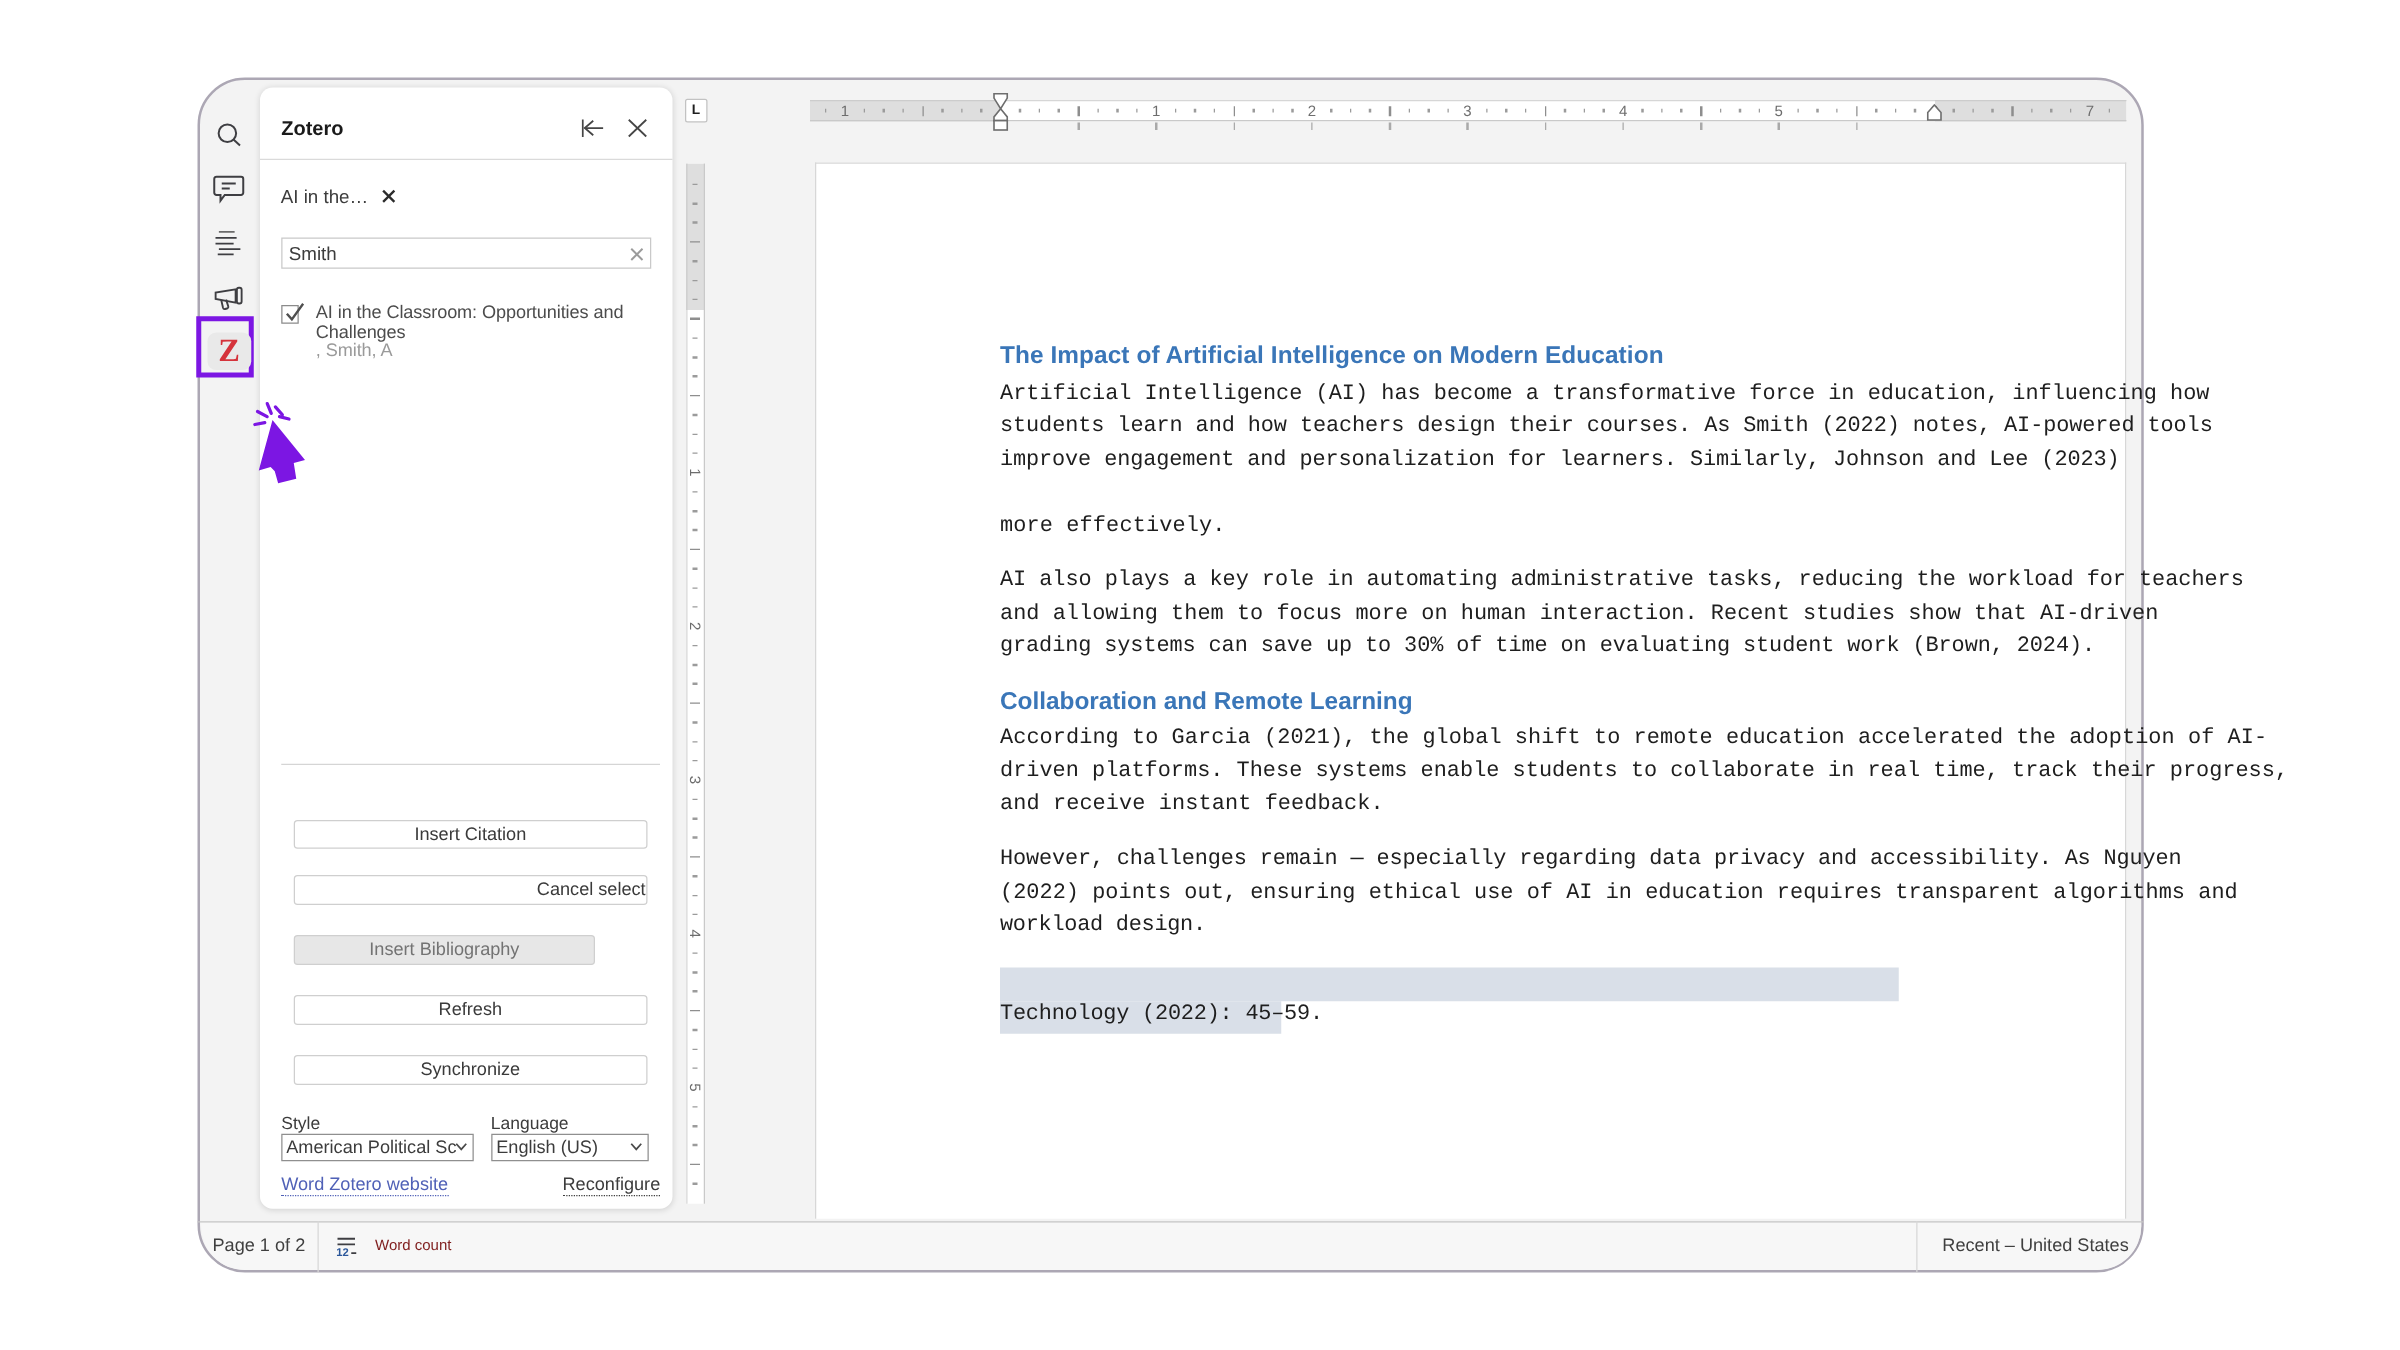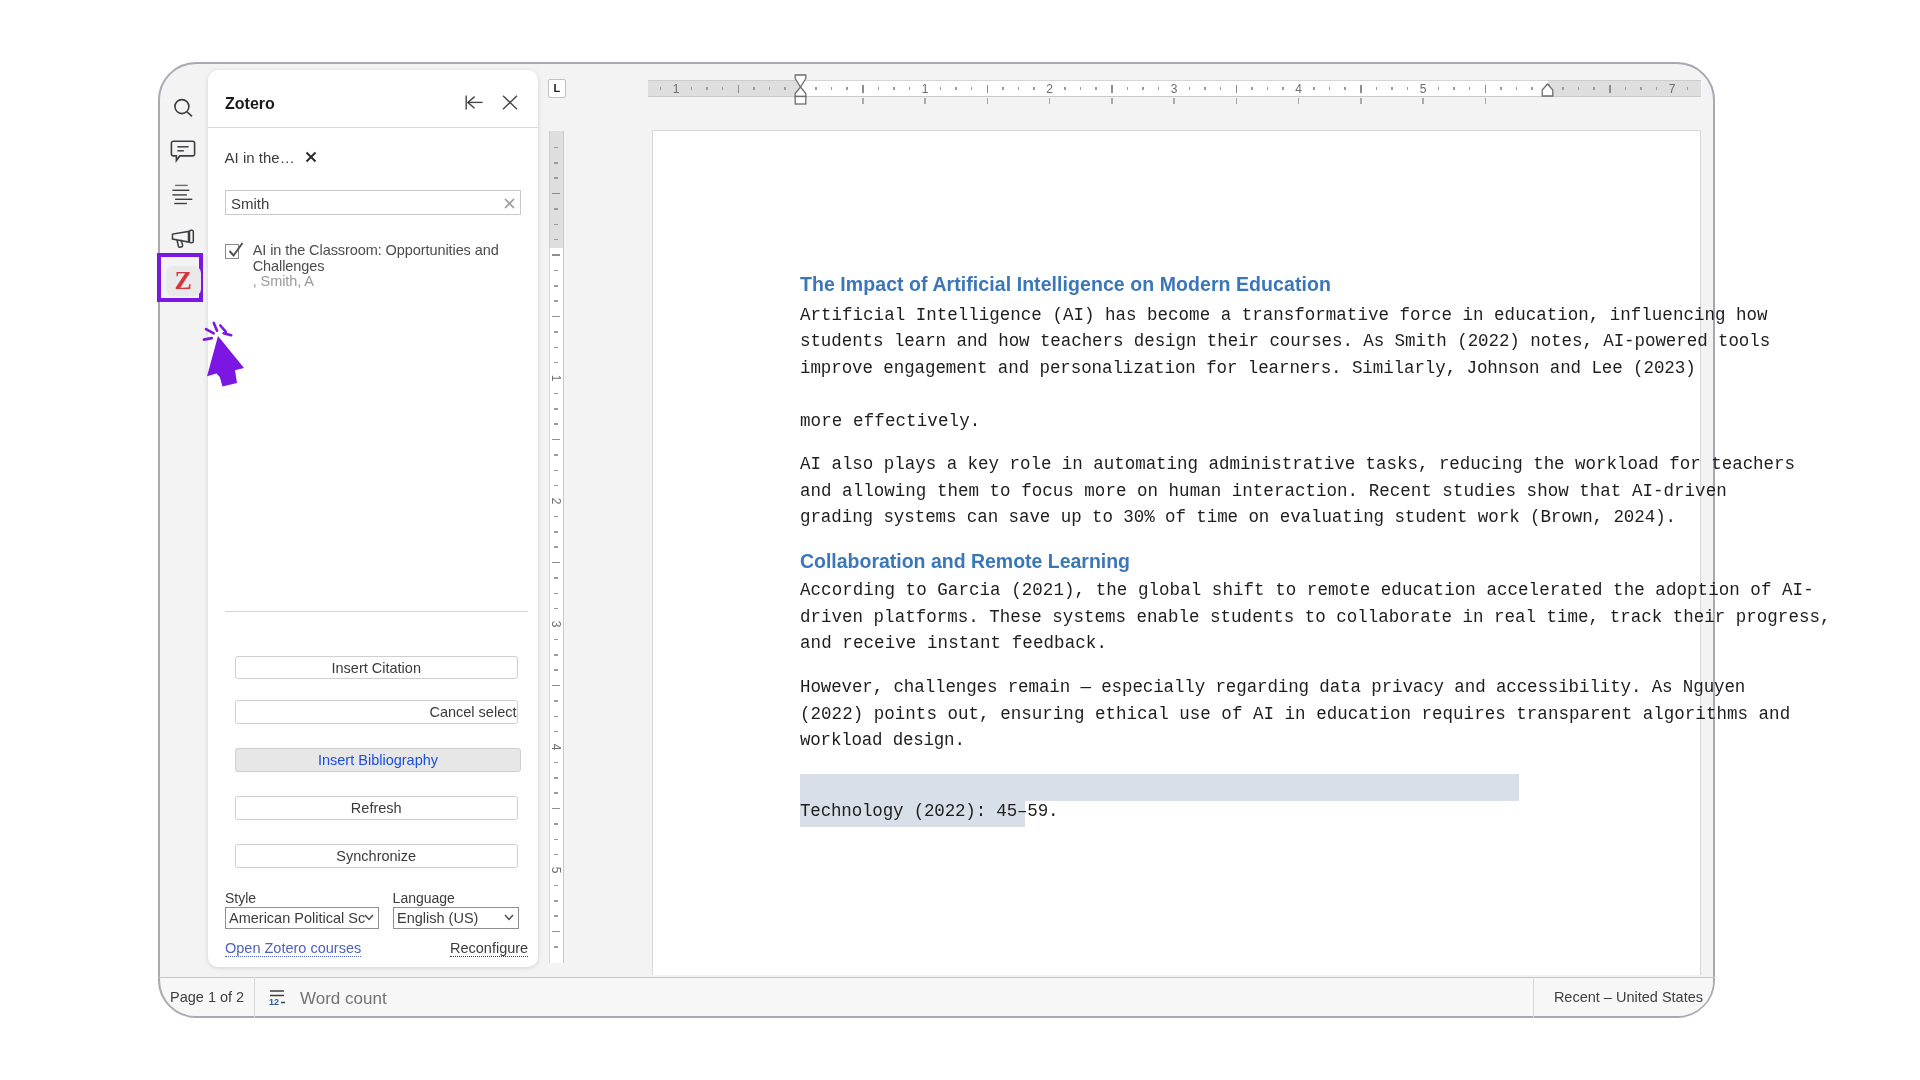--- a/index.html
+++ b/index.html
@@ -205,37 +205,37 @@
     </svg>
 <div style="position:absolute;left:224.6px;top:244.4px;width:14.7px;height:14.7px;border:1.5px solid #8b8b8b;background:#fff"></div>
 <svg style="position:absolute;left:227px;top:241px" width="18" height="18" viewBox="0 0 18 18" fill="none">
       <path d="M2.5 10 L6.5 14.5 L15.5 2" stroke="#4f4f4f" stroke-width="1.9"></path>
     </svg>
 <div style="position:absolute;left:252.7px;top:243.2px;font-size:14.5px;line-height:15.5px;letter-spacing:-0.08px;color:#4c4c4c;white-space:nowrap">AI in the Classroom: Opportunities and<br>Challenges<br><span style="color:#9a9a9a">, Smith, A</span></div>
 <div style="position:absolute;left:225px;top:611px;width:303px;height:1px;background:#d5d5d5"></div>
 
 <div style="position:absolute;left:235px;width:282.5px;height:23.5px;border:1px solid #cfcfcf;border-radius:3px;background:#fff;font-size:14.5px;color:#3a3a3a;text-align:center;line-height:23.5px;top:655.5px">Insert Citation</div>
     <div style="position:absolute;left:235px;width:282.5px;height:23.5px;border:1px solid #cfcfcf;border-radius:3px;background:#fff;font-size:14.5px;color:#3a3a3a;text-align:right;line-height:23.5px;top:700px">Cancel select</div>
-    <div style="position:absolute;left:235px;width:286px;height:23.5px;border:1px solid #cfcfcf;border-radius:3px;background:#fff;font-size:14.5px;color:#1d4ed8;text-align:center;line-height:23.5px;top:748px;background:#e7e7e7">Insert Bibliography</div>
+    <div style="position:absolute;left:235px;width:241px;height:23.5px;border:1px solid #cfcfcf;border-radius:3px;background:#fff;font-size:14.5px;color:#737373;text-align:center;line-height:23.5px;top:748px;background:#e7e7e7">Insert Bibliography</div>
     <div style="position:absolute;left:235px;width:282.5px;height:23.5px;border:1px solid #cfcfcf;border-radius:3px;background:#fff;font-size:14.5px;color:#3a3a3a;text-align:center;line-height:23.5px;top:796px">Refresh</div>
     <div style="position:absolute;left:235px;width:282.5px;height:23.5px;border:1px solid #cfcfcf;border-radius:3px;background:#fff;font-size:14.5px;color:#3a3a3a;text-align:center;line-height:23.5px;top:844px">Synchronize</div>
 
 <div style="position:absolute;left:225px;top:890px;font-size:14px;color:#3c3c3c">Style</div>
 <div style="position:absolute;left:392.6px;top:890px;font-size:14px;color:#3c3c3c">Language</div>
 <div style="position:absolute;left:225px;top:906.5px;width:154px;height:22px;border:1px solid #8f8f8f;background:#fff"></div>
 <div style="position:absolute;left:229px;top:909.5px;font-size:14.5px;color:#3c3c3c;width:137px;overflow:hidden;white-space:nowrap">American Political Sc</div>
 <svg style="position:absolute;left:364px;top:914px" width="10" height="7" viewBox="0 0 10 7" fill="none">
       <path d="M1 1 L5 5.5 L9 1" stroke="#4a4a4a" stroke-width="1.4"></path>
     </svg>
 <div style="position:absolute;left:392.6px;top:906.5px;width:126px;height:22px;border:1px solid #8f8f8f;background:#fff"></div>
 <div style="position:absolute;left:397px;top:909.5px;font-size:14.5px;color:#3c3c3c">English (US)</div>
 <svg style="position:absolute;left:504px;top:914px" width="10" height="7" viewBox="0 0 10 7" fill="none">
       <path d="M1 1 L5 5.5 L9 1" stroke="#4a4a4a" stroke-width="1.4"></path>
     </svg>
-<div style="position:absolute;left:225px;top:939.5px;font-size:14.5px;color:#5061b7;border-bottom:1px dotted #5061b7">Open Zotero courses</div>
+<div style="position:absolute;left:225px;top:939.5px;font-size:14.5px;color:#5061b7;border-bottom:1px dotted #5061b7">Word Zotero website</div>
 <div style="position:absolute;left:450px;top:939.5px;font-size:14.5px;color:#3c3c3c;border-bottom:1px dotted #3c3c3c">Reconfigure</div>
 
 <svg style="position:absolute;left:168px;top:90px" width="32" height="170" viewBox="0 0 32 170" fill="none">
 
   <circle cx="13.9" cy="16.6" r="7" stroke="#3e3e42" stroke-width="1.6"></circle>
   <line x1="19" y1="21.8" x2="24" y2="26.4" stroke="#3e3e42" stroke-width="1.6"></line>
 
   <path d="M5.2 51.3 h19.6 a1.8 1.8 0 0 1 1.8 1.8 v11 a1.8 1.8 0 0 1 -1.8 1.8 h-13 l-3.4 4.6 v-4.6 h-3.2 a1.8 1.8 0 0 1 -1.8 -1.8 v-11 a1.8 1.8 0 0 1 1.8 -1.8 Z" stroke="#3e3e42" stroke-width="1.6"></path>
   <line x1="9.4" y1="56.8" x2="20.6" y2="56.8" stroke="#3e3e42" stroke-width="1.5"></line>
   <line x1="9.4" y1="60.8" x2="15.8" y2="60.8" stroke="#3e3e42" stroke-width="1.5"></line>
@@ -271,17 +271,17 @@
 <div style="position:absolute;left:160.5px;top:978px;width:1552px;height:37.5px;background:#f7f7f7;border-radius:0 0 35px 35px"></div>
 <div style="position:absolute;left:158px;top:977px;width:1557px;height:1px;background:#c6c6c6"></div>
 <div style="position:absolute;left:253.6px;top:977px;width:1px;height:41px;background:#d8d8d8"></div>
 <div style="position:absolute;left:170px;top:988.5px;font-size:14.5px;color:#3f3f3f">Page 1 of 2</div>
 <svg style="position:absolute;left:269px;top:988px" width="21" height="20" viewBox="0 0 21 20">
   <line x1="1" y1="3" x2="15" y2="3" stroke="#3e3e42" stroke-width="1.5"></line>
   <line x1="1" y1="7.5" x2="15" y2="7.5" stroke="#3e3e42" stroke-width="1.5"></line>
   <text x="0" y="17" font-size="9" font-weight="bold" fill="#2b579a" font-family="Liberation Sans">12</text>
   <line x1="12" y1="14.5" x2="16" y2="14.5" stroke="#3e3e42" stroke-width="1.5"></line>
 </svg>
-<div style="position:absolute;left:300px;top:988.5px;font-size:17px;color:#737373">Word count</div>
+<div style="position:absolute;left:300px;top:988.5px;font-size:12px;color:#7f1d1d">Word count</div>
 <div style="position:absolute;left:1533px;top:977px;width:1px;height:41px;background:#d8d8d8"></div>
 <div style="position:absolute;left:1703px;top:988.5px;font-size:14.5px;color:#3f3f3f;transform:translateX(-100%)">Recent – United States</div>
 
 </div>
 
 </body></html>

